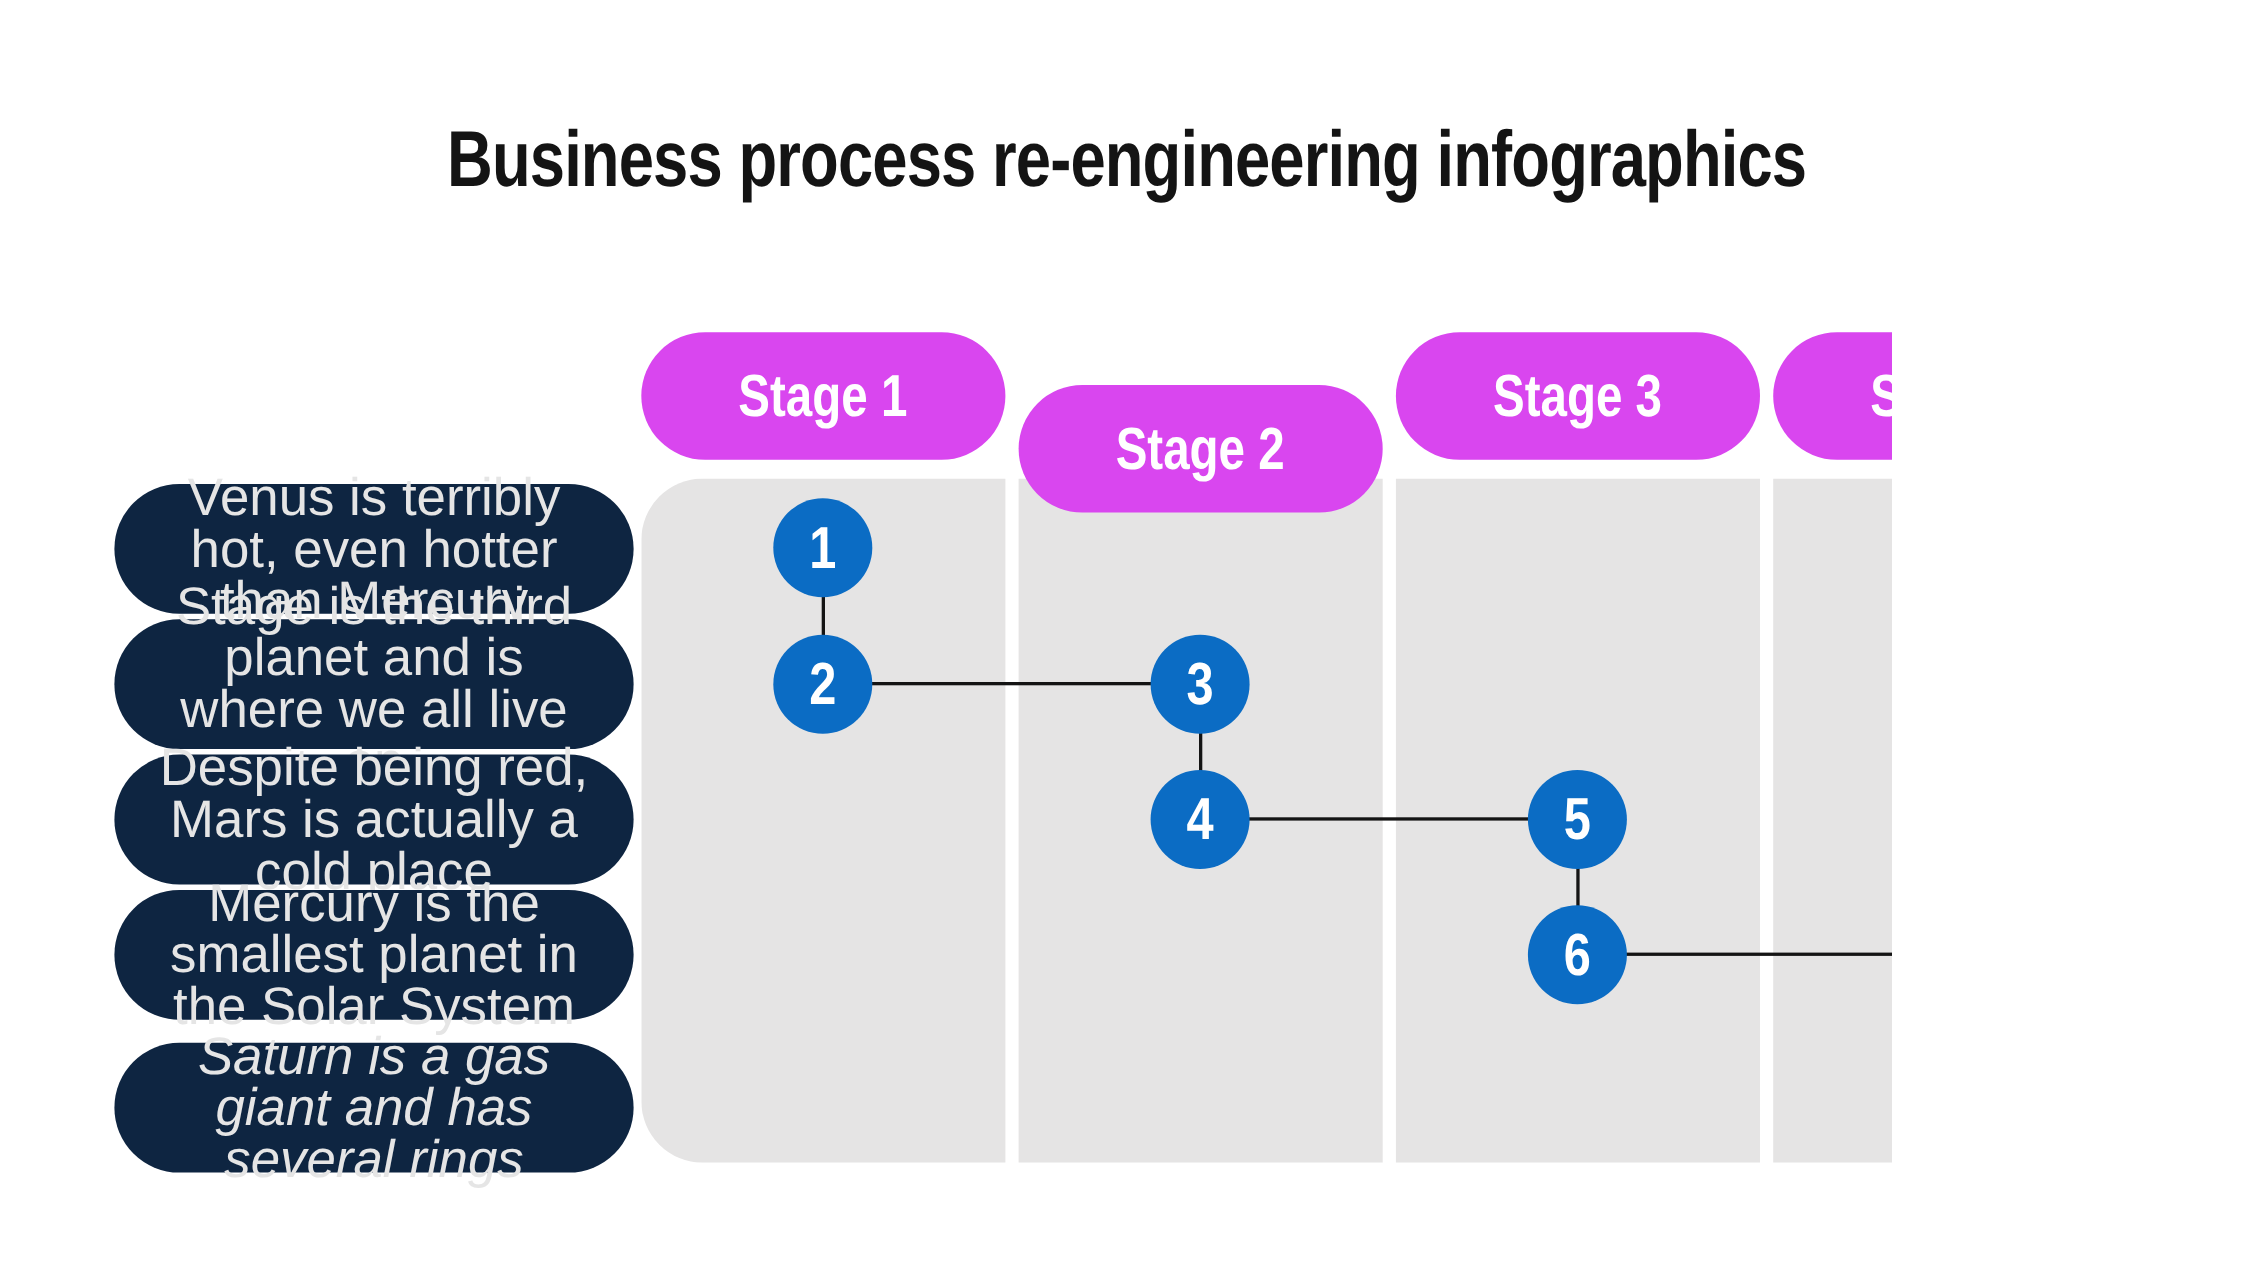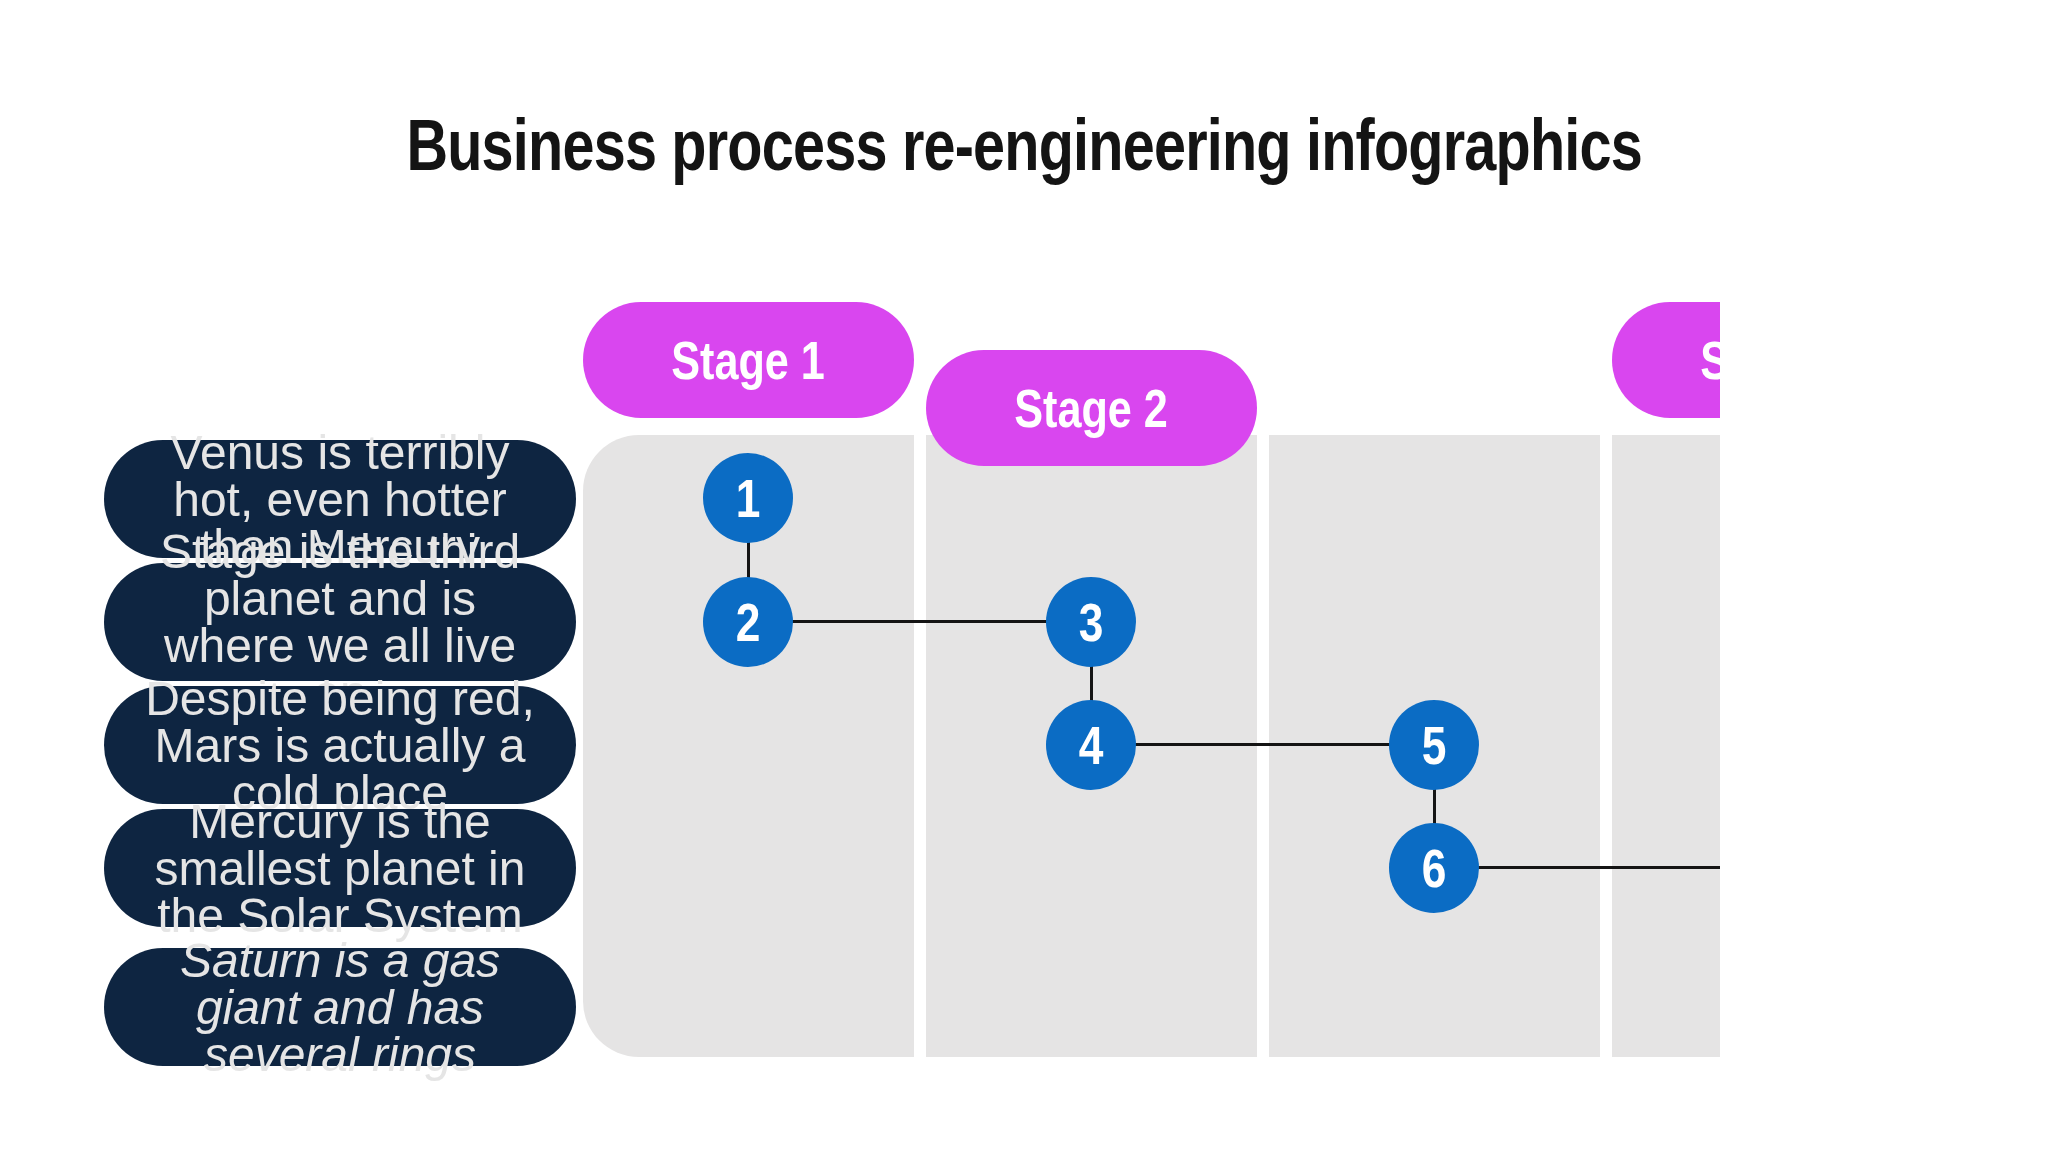--- a/index.html
+++ b/index.html
@@ -154,20 +154,23 @@
     <div class="grid-col"></div>
     <div class="grid-col"></div>
   </div>
 
   <div class="stage-pill s1">
     <span class="stage-label">Stage 1</span>
   </div>
   <div class="stage-pill s2">
     <span class="stage-label">Stage 2</span>
   </div>
+  <div class="stage-pill s3">
+    <span class="stage-label">Stage 3</span>
+  </div>
   <div class="stage-pill s4">
     <span class="stage-label">Stage 4</span>
   </div>
 
   <div class="row-pill r1">
     <span class="row-text">Venus is terribly hot, even hotter than Mercury</span>
   </div>
   <div class="row-pill r2">
     <span class="row-text">Stage is the third planet and is where we all live on</span>
   </div>

